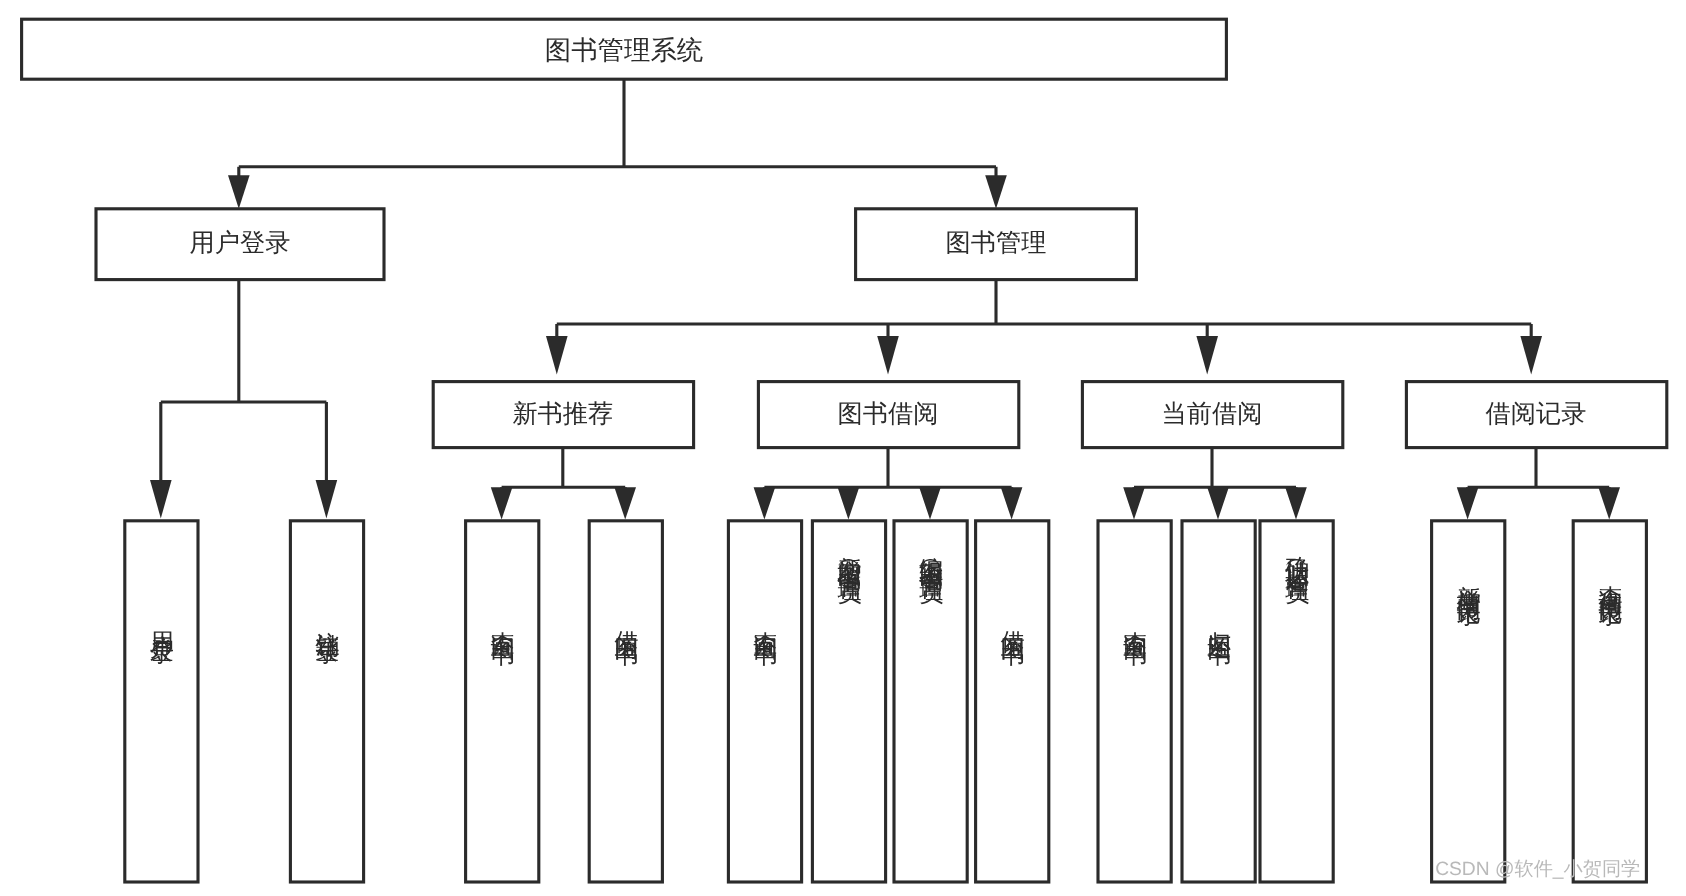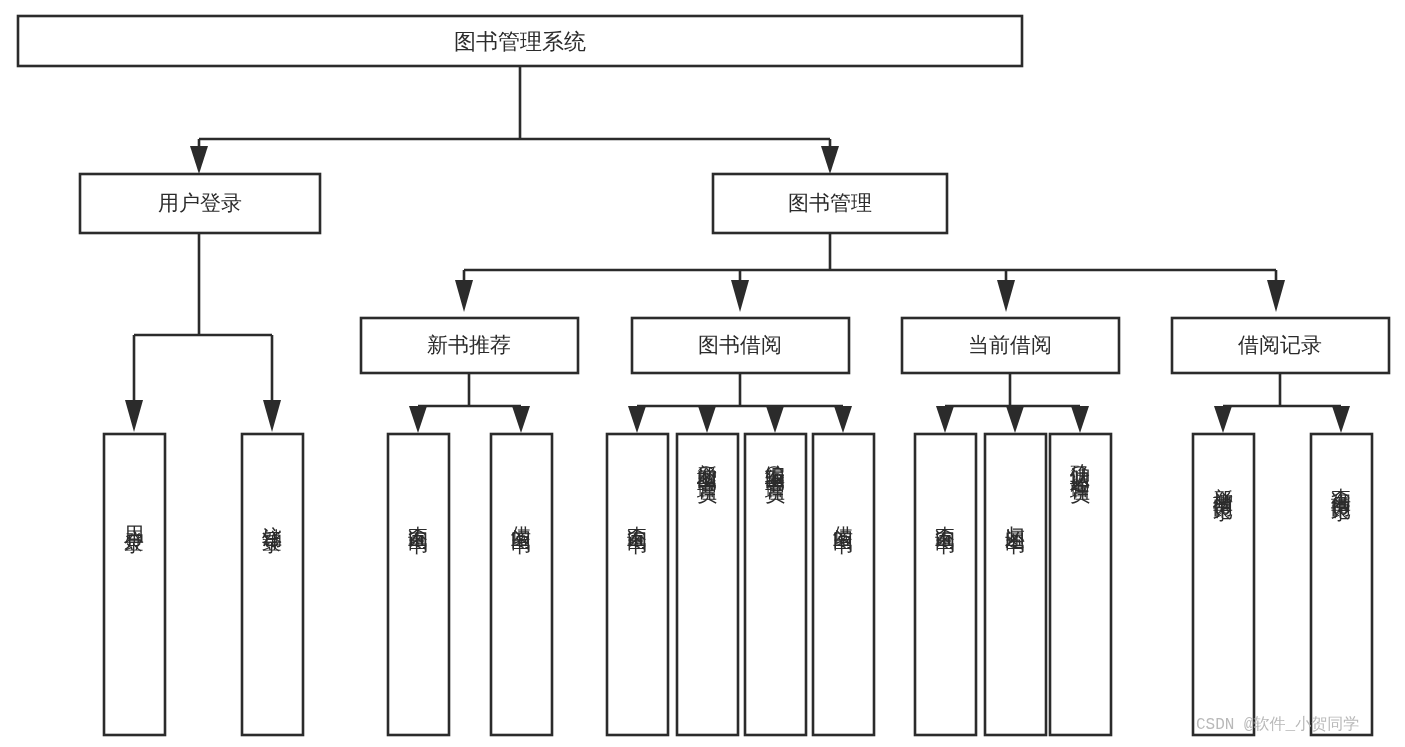--- a/index.html
+++ b/index.html
@@ -71,21 +71,21 @@
     font-size: 20px;
     line-height: 1.0;
     letter-spacing: 3px;
     color: #2b2b2b;
     white-space: nowrap;
   }
   .watermark {
     position: absolute;
     left: 1196px;
     top: 714px;
-    font-family: Liberation Mono, monospace;
+    font-family: Liberation Sans, sans-serif;
     font-size: 16px;
     color: #b9b9b9;
     white-space: nowrap;
     pointer-events: none;
   }
 </style>
 </head>
 <body>
 
 <div id="diagram-root">

